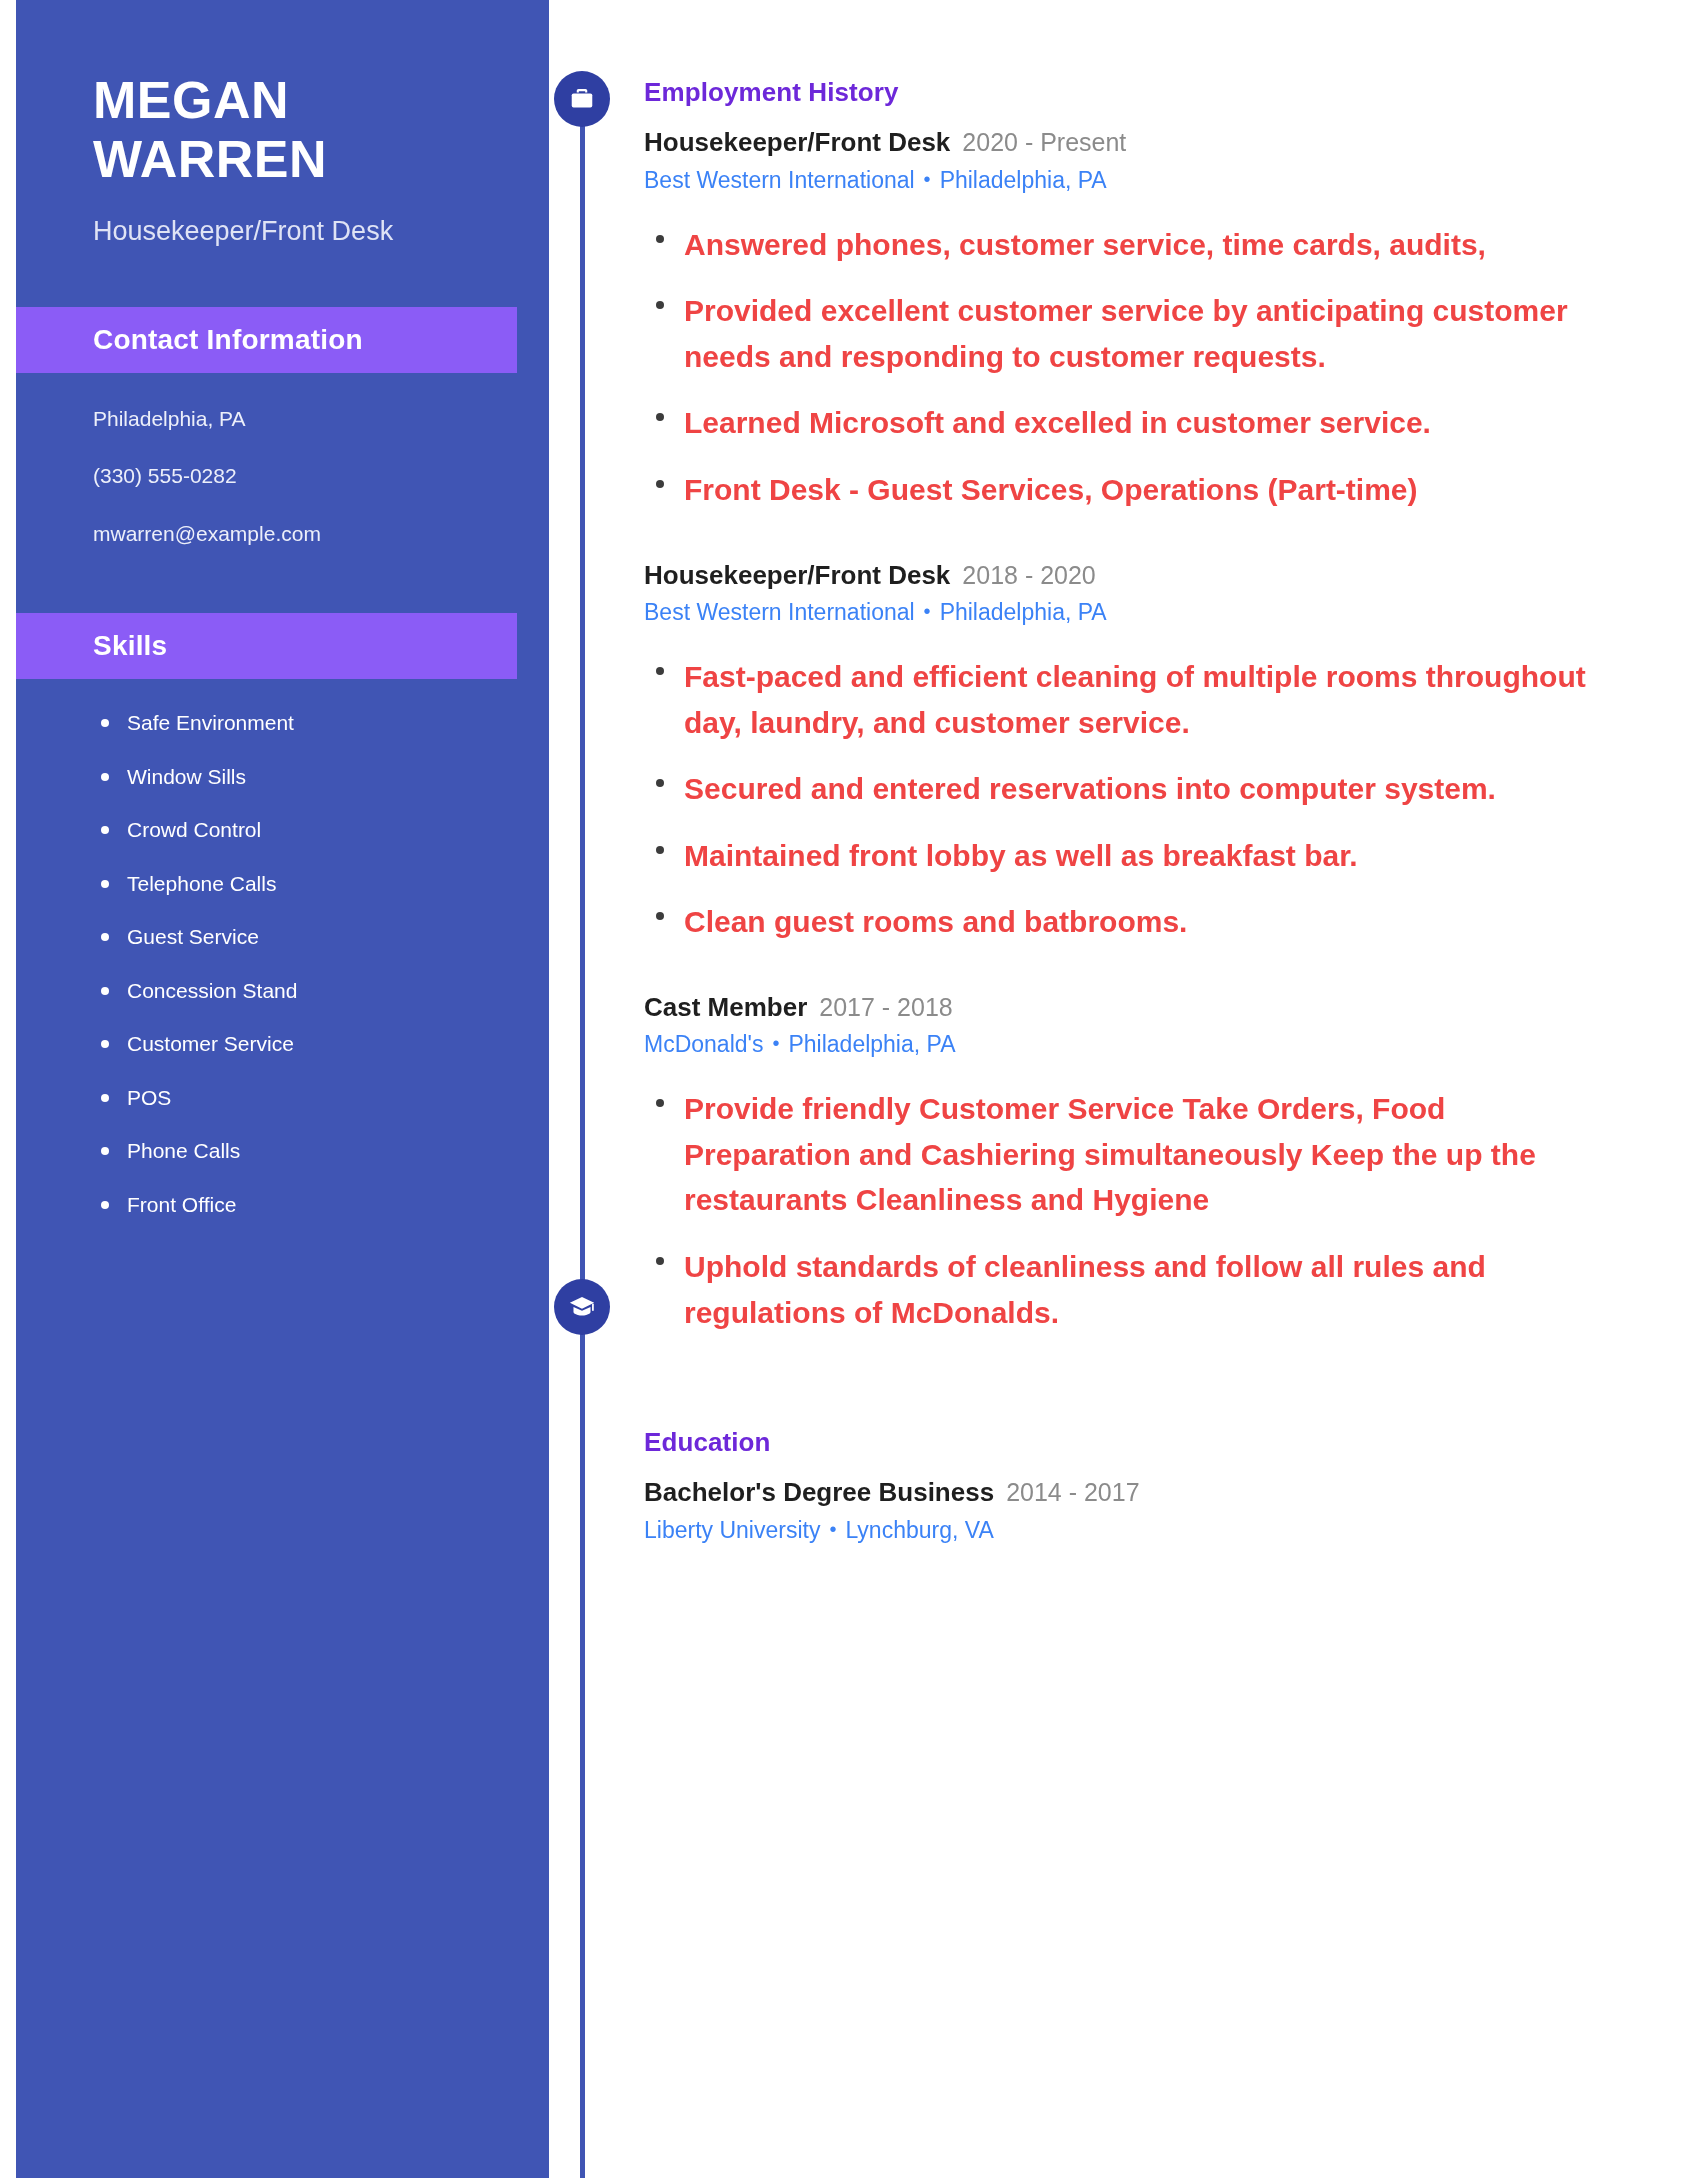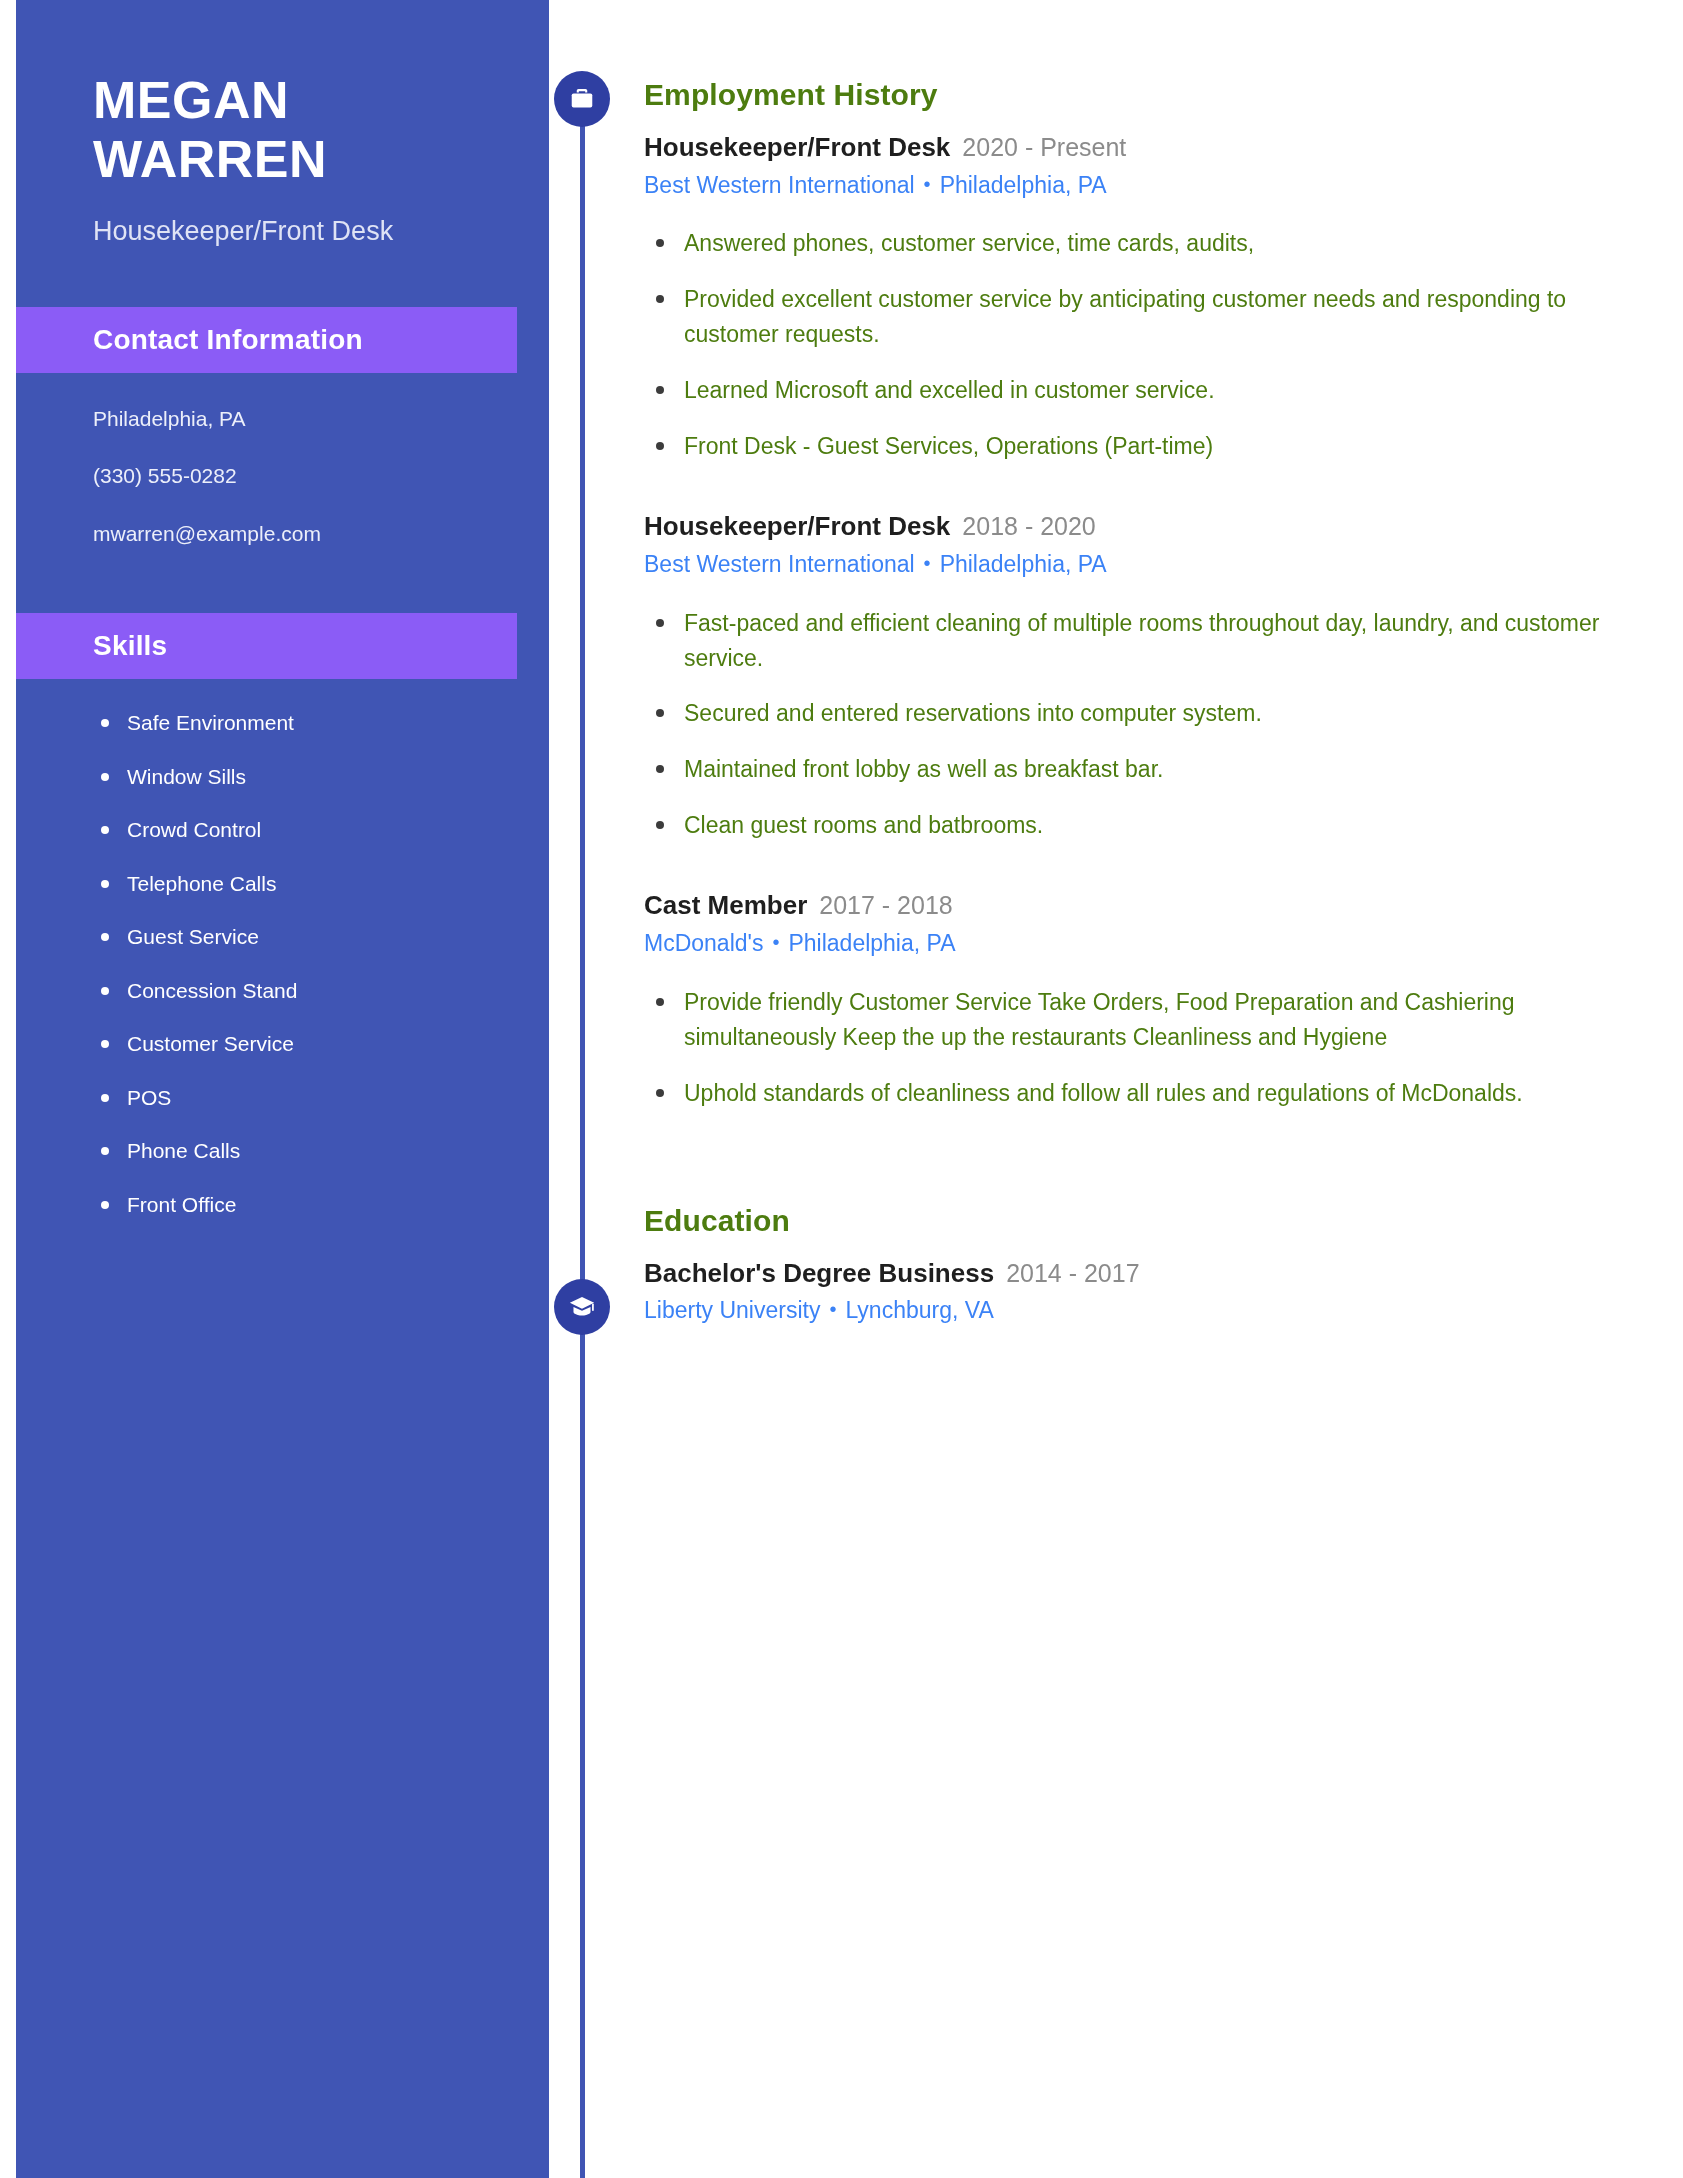--- a/index.html
+++ b/index.html
@@ -129,23 +129,23 @@
     left: 644px;
     top: 0;
     width: 970px;
   }
 
   .section {
     position: relative;
   }
 
   .section-title {
-    font-size: 30px;
+    font-size: 26px;
     font-weight: 700;
-    color: #4d7c0f;
+    color: #6d28d9;
     letter-spacing: 0.1px;
     line-height: 1.2;
   }
 
   .entry { margin-top: 18px; }
   .entry.spaced { margin-top: 46px; }
 
   .entry-head {
     font-size: 0;
     line-height: 1.25;
@@ -172,25 +172,26 @@
     display: inline-block;
     margin: 0 9px;
     font-size: 20px;
     vertical-align: 2px;
   }
 
   .bullets { margin-top: 26px; }
 
   .bullet {
     position: relative;
-    font-size: 23px;
+    font-size: 30px;
     line-height: 1.52;
-    color: #4d7c0f;
+    color: #ef4444;
     padding-left: 40px;
     margin-bottom: 21px;
+    font-weight: bold;
   }
   .bullet::before {
     content: "";
     position: absolute;
     left: 12px;
     top: 13px;
     width: 8px;
     height: 8px;
     border-radius: 50%;
     background: #3c3c3c;

